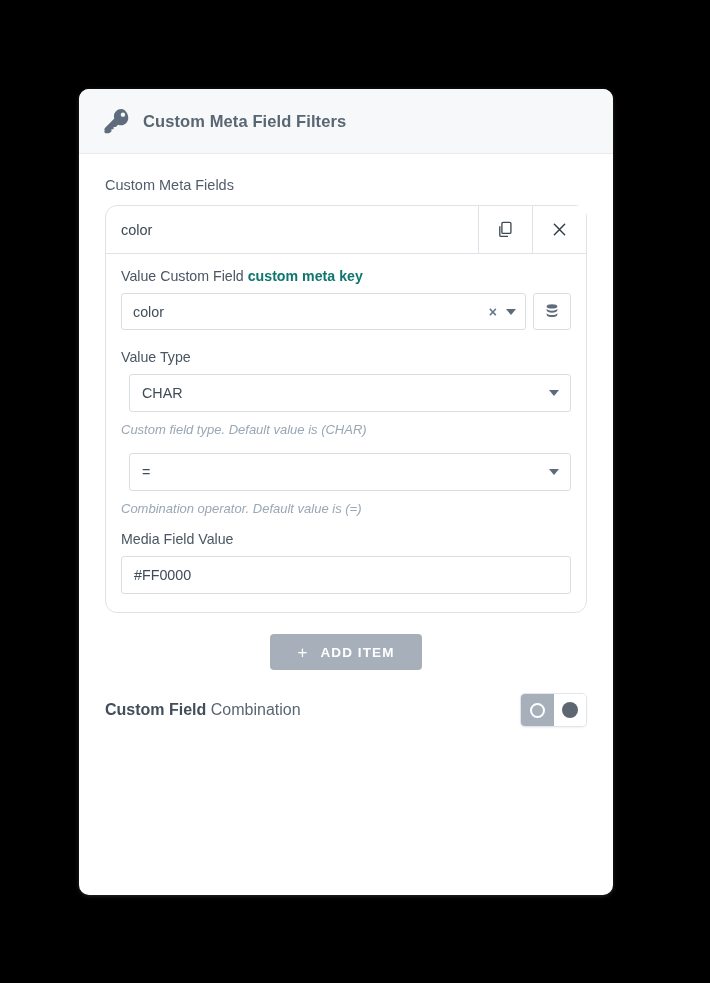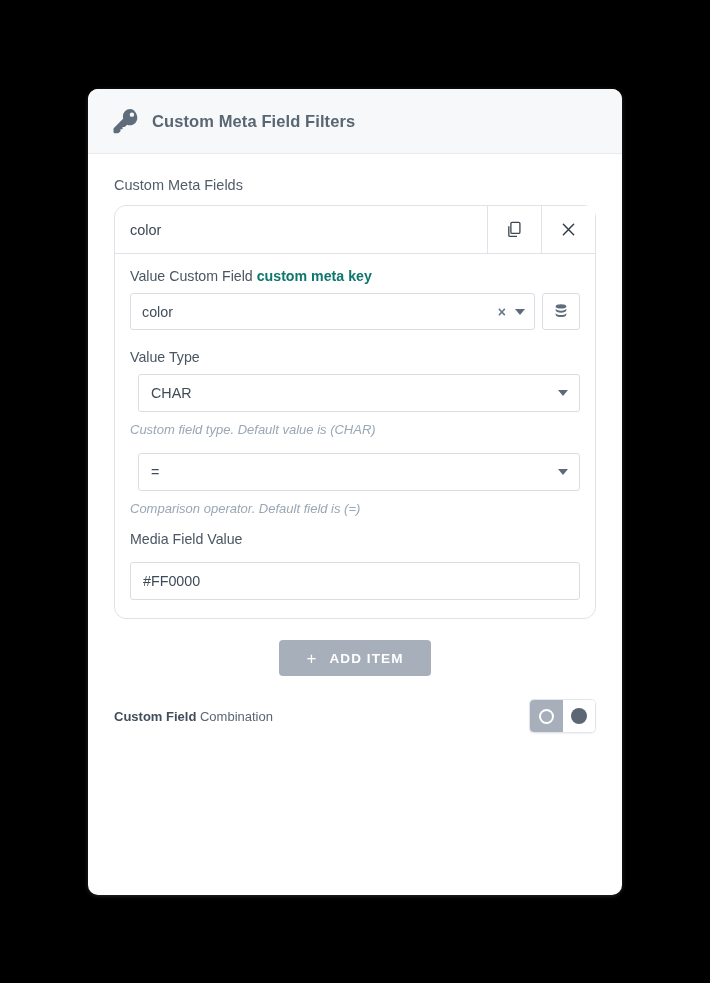--- a/index.html
+++ b/index.html
@@ -17,21 +17,21 @@
     position: relative;
     width: 710px;
     height: 983px;
     background: #000000;
     overflow: hidden;
   }
 
   
   .card {
     position: absolute;
-    left: 88px;
+    left: 79px;
     top: 89px;
     width: 534px;
     height: 806px;
     background: #ffffff;
     border-radius: 10px;
     box-shadow: 0 1px 4px rgba(255,255,255,0.16);
     overflow: hidden;
   }
 
   .card-header {
@@ -202,21 +202,20 @@
     height: 38px;
     width: 100%;
     border: 1px solid #d9dee3;
     border-radius: 3px;
     background: #ffffff;
     font-family: "Liberation Sans", sans-serif;
     font-size: 14.3px;
     color: #3f4b58;
     padding: 10px 12px;
     outline: none;
-    margin-top: 6px;
   }
 
   .gap-24 { height: 19px; }
   .gap-16 { height: 13px; }
 
   
   .add-row {
     display: flex;
     justify-content: center;
     padding: 21px 0 0 0;
@@ -245,21 +244,21 @@
   }
 
   
   .combo-foot {
     display: flex;
     align-items: center;
     justify-content: space-between;
     padding: 23px 0 0 0;
   }
   .combo-foot-label {
-    font-size: 13px;
+    font-size: 16px;
     color: #5a6672;
   }
   .combo-foot-label .bold { font-weight: bold; color: #414e5b; }
 
   .switch {
     width: 67px;
     height: 34px;
     border-radius: 5px;
     background: #ffffff;
     border: 1px solid #e2e6ea;
@@ -362,21 +361,21 @@
           </div>
           <p class="help">Custom field type. Default value is (CHAR)</p>
 
           <div class="gap-16"></div>
 
           
           <div class="select-box">
             <span class="sv">=</span>
             <span class="caret"></span>
           </div>
-          <p class="help">Comparison operator. Default field is (=)</p>
+          <p class="help">Combination operator. Default value is (=)</p>
 
           <div class="gap-16"></div>
 
           
           <div class="field-label">Media Field Value</div>
           <input class="text-input" type="text" value="#FF0000" style="">
 
         </div>
       </div>
 

